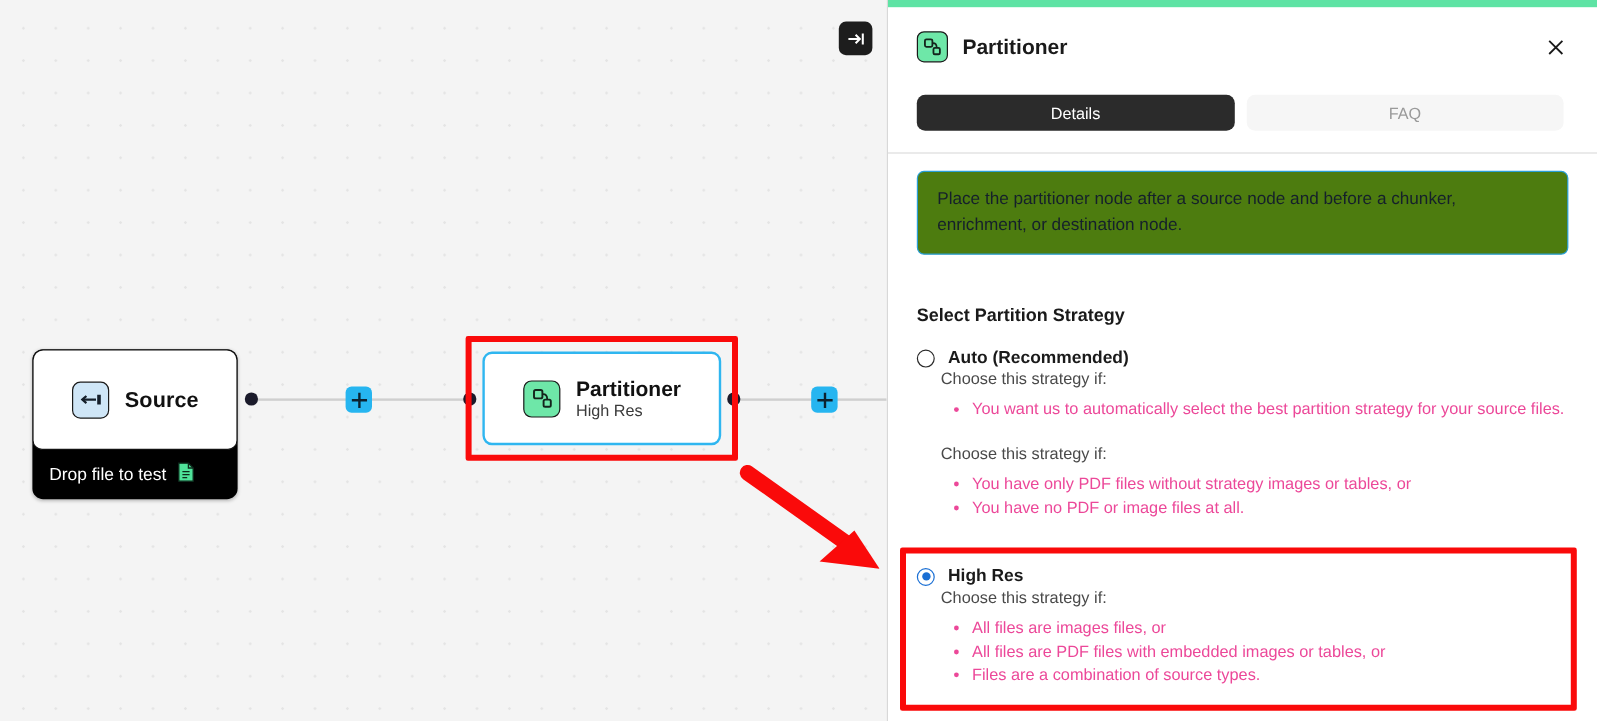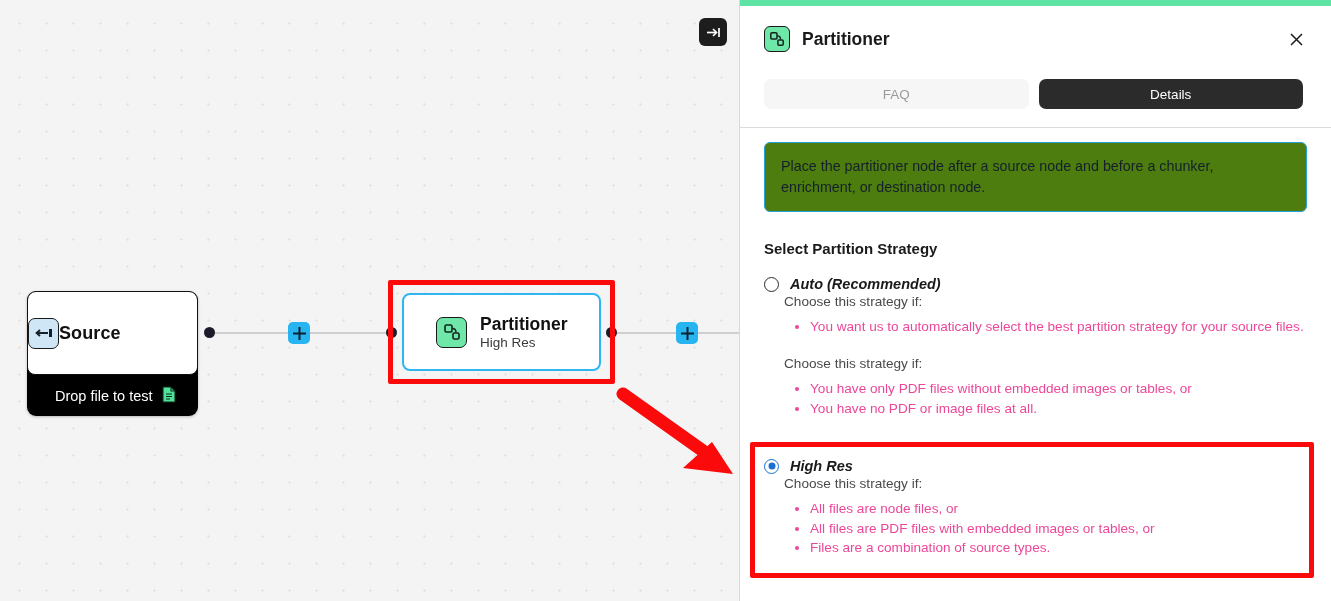--- a/index.html
+++ b/index.html
@@ -54,36 +54,38 @@
     background: #000000;
     box-shadow: 0 1px 3px rgba(0,0,0,.25);
     overflow: hidden;
   }
   #source-node .body {
     height: 84px;
     background: #ffffff;
     border: 1.6px solid #111;
     border-radius: 9px 9px 8px 8px;
     display: flex; align-items: center;
+    padding-left: 32px;
+    gap: 13px;
   }
   .node-icon {
     width: 31px; height: 31px;
     border-radius: 7px;
     display: flex; align-items: center; justify-content: center;
     flex: 0 0 auto;
   }
   .node-icon.blue { background: #cfe6f7; border: 1.5px solid #1a1a1a; }
   .node-icon.green { background: #6ee7a8; border: 1.5px solid #1a1a1a; }
   #source-node .title {
     font-size: 18px; font-weight: 700; color: #111; letter-spacing: .1px;
   }
   #source-node .footer {
     height: 41px;
     display: flex; align-items: center;
-    padding-left: 28px;
+    padding-left: 14px;
     gap: 9px;
     color: #ffffff;
     font-size: 14.5px;
   }
 
   
   #partitioner-wrap {
     position: absolute;
     left: 388px; top: 280px;
     width: 227px; height: 104px;
@@ -188,34 +190,34 @@
     background: #4d7c0f;
     border: 1.3px solid #2a9fd6;
     border-radius: 6px;
     padding: 13px 16px 14px 16px;
     font-size: 14.3px;
     line-height: 1.45;
     color: #15202b;
   }
 
   #strategy-label {
-    margin-top: 28px;
+    margin-top: 42px;
     font-size: 15px; font-weight: 700; color: #1a1a1a;
   }
 
   .option { margin-top: 19px; position: relative; }
   .option.boxed {
     border: 5px solid #fa0a0a;
     border-radius: 2px;
     padding: 11px 14px 14px 9px;
     margin-left: -14px;
     margin-right: -7px;
     margin-top: 24px;
   }
-  .opt-head { display: flex; align-items: center; gap: 11px; font-style: italic; }
+  .opt-head { display: flex; align-items: center; gap: 11px; }
   .radio {
     width: 15px; height: 15px;
     border-radius: 50%;
     border: 1.8px solid #2a2a2a;
     background: #ffffff;
     flex: 0 0 auto;
     position: relative;
     cursor: pointer;
   }
   .radio.checked { border-color: #1a6fd4; background: #ffffff; }
@@ -335,22 +337,22 @@
       </span>
       <span id="panel-title">Partitioner</span>
       <span id="close-btn">
         <svg width="15" height="15" viewBox="0 0 15 15">
           <path d="M2 2 L13 13 M13 2 L2 13" stroke="#1a1a1a" stroke-width="1.5"></path>
         </svg>
       </span>
     </div>
 
     <div id="tabs">
+      <div class="tab active">Details</div>
       <div class="tab inactive">FAQ</div>
-      <div class="tab active">Details</div>
     </div>
 
     <div id="panel-divider"></div>
 
     <div id="panel-body">
 
       <div id="info-banner">Place the partitioner node after a source node and before a chunker, enrichment, or destination node.</div>
 
       <div id="strategy-label">Select Partition Strategy</div>
 
@@ -361,33 +363,33 @@
         </div>
         <div class="opt-sub">Choose this strategy if:</div>
         <ul class="opt-list">
           <li>You want us to automatically select the best partition strategy for your source files.</li>
         </ul>
       </div>
 
       <div class="option">
         <div class="opt-sub">Choose this strategy if:</div>
         <ul class="opt-list">
-          <li>You have only PDF files without embedded images or tables, or</li>
+          <li>You have only PDF files without strategy images or tables, or</li>
           <li>You have no PDF or image files at all.</li>
         </ul>
       </div>
 
       <div class="option boxed">
         <div class="opt-head">
           <span class="radio checked"></span>
           <span class="opt-title">High Res</span>
         </div>
         <div class="opt-sub">Choose this strategy if:</div>
         <ul class="opt-list">
-          <li>All files are node files, or</li>
+          <li>All files are images files, or</li>
           <li>All files are PDF files with embedded images or tables, or</li>
           <li>Files are a combination of source types.</li>
         </ul>
       </div>
 
     </div>
   </div>
 </div>
 
 </body></html>

